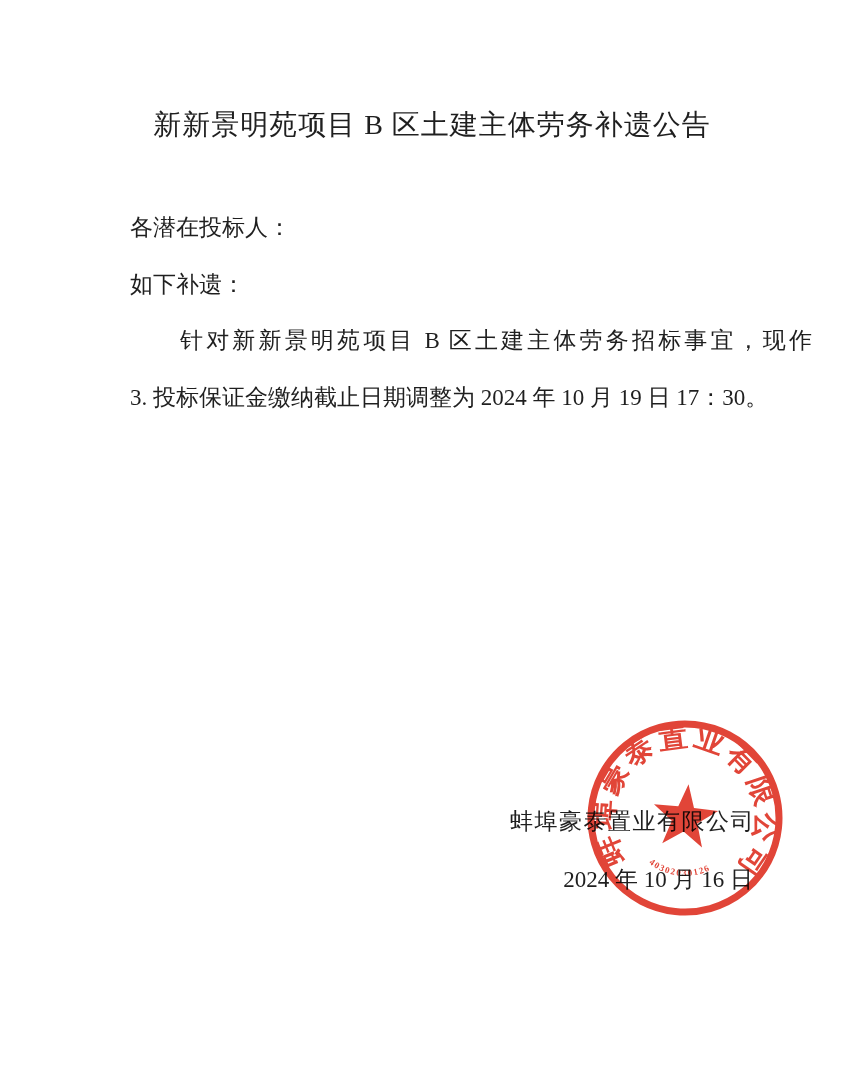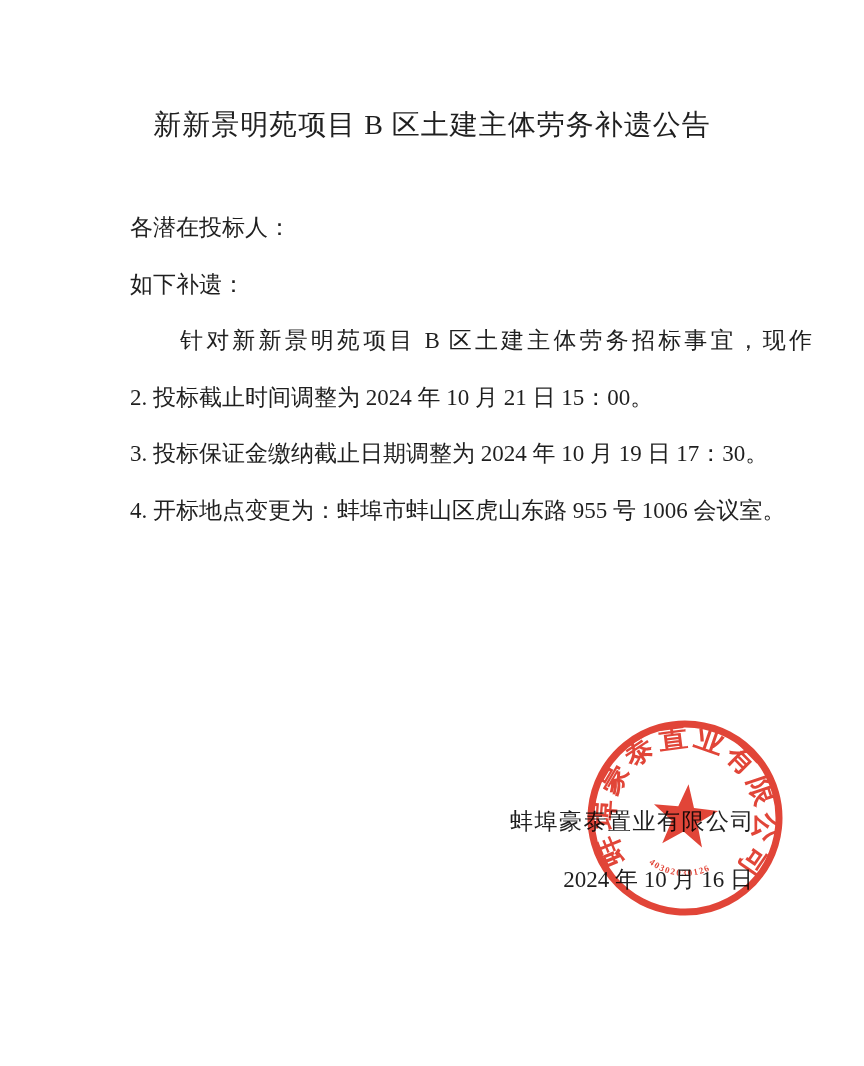--- a/index.html
+++ b/index.html
@@ -79,23 +79,21 @@
 <body>
 
 <div class="page">
 
   <h1 class="title">新新景明苑项目 B 区土建主体劳务补遗公告</h1>
 
   <div class="body-text">
     <div class="line">各潜在投标人：</div>
     <div class="line">如下补遗：</div>
     <div class="line indent stretch">针对新新景明苑项目 B 区土建主体劳务招标事宜，现作</div>
-    <div class="line">2. 投标截止时间调整为 2024 年 10 月 21 日 15：00。</div>
     <div class="line">3. 投标保证金缴纳截止日期调整为 2024 年 10 月 19 日 17：30。</div>
-    <div class="line">4. 开标地点变更为：蚌埠市蚌山区虎山东路 955 号 1006 会议室。</div>
   </div>
 
   <div class="signature-company">蚌埠豪泰置业有限公司</div>
   <div class="signature-date">2024 年 10 月 16 日</div>
 
   <div class="seal">
     <svg viewBox="0 0 200 200">
       <circle cx="100" cy="100" r="94" fill="none" stroke-width="7" stroke="#dd2b1c"></circle>
       <path id="seal-arc" d="M 53.7 155.2 A 72 72 0 1 1 146.3 155.2" fill="none"></path>
       <text font-size="29" letter-spacing="4" fill="#dd2b1c">

